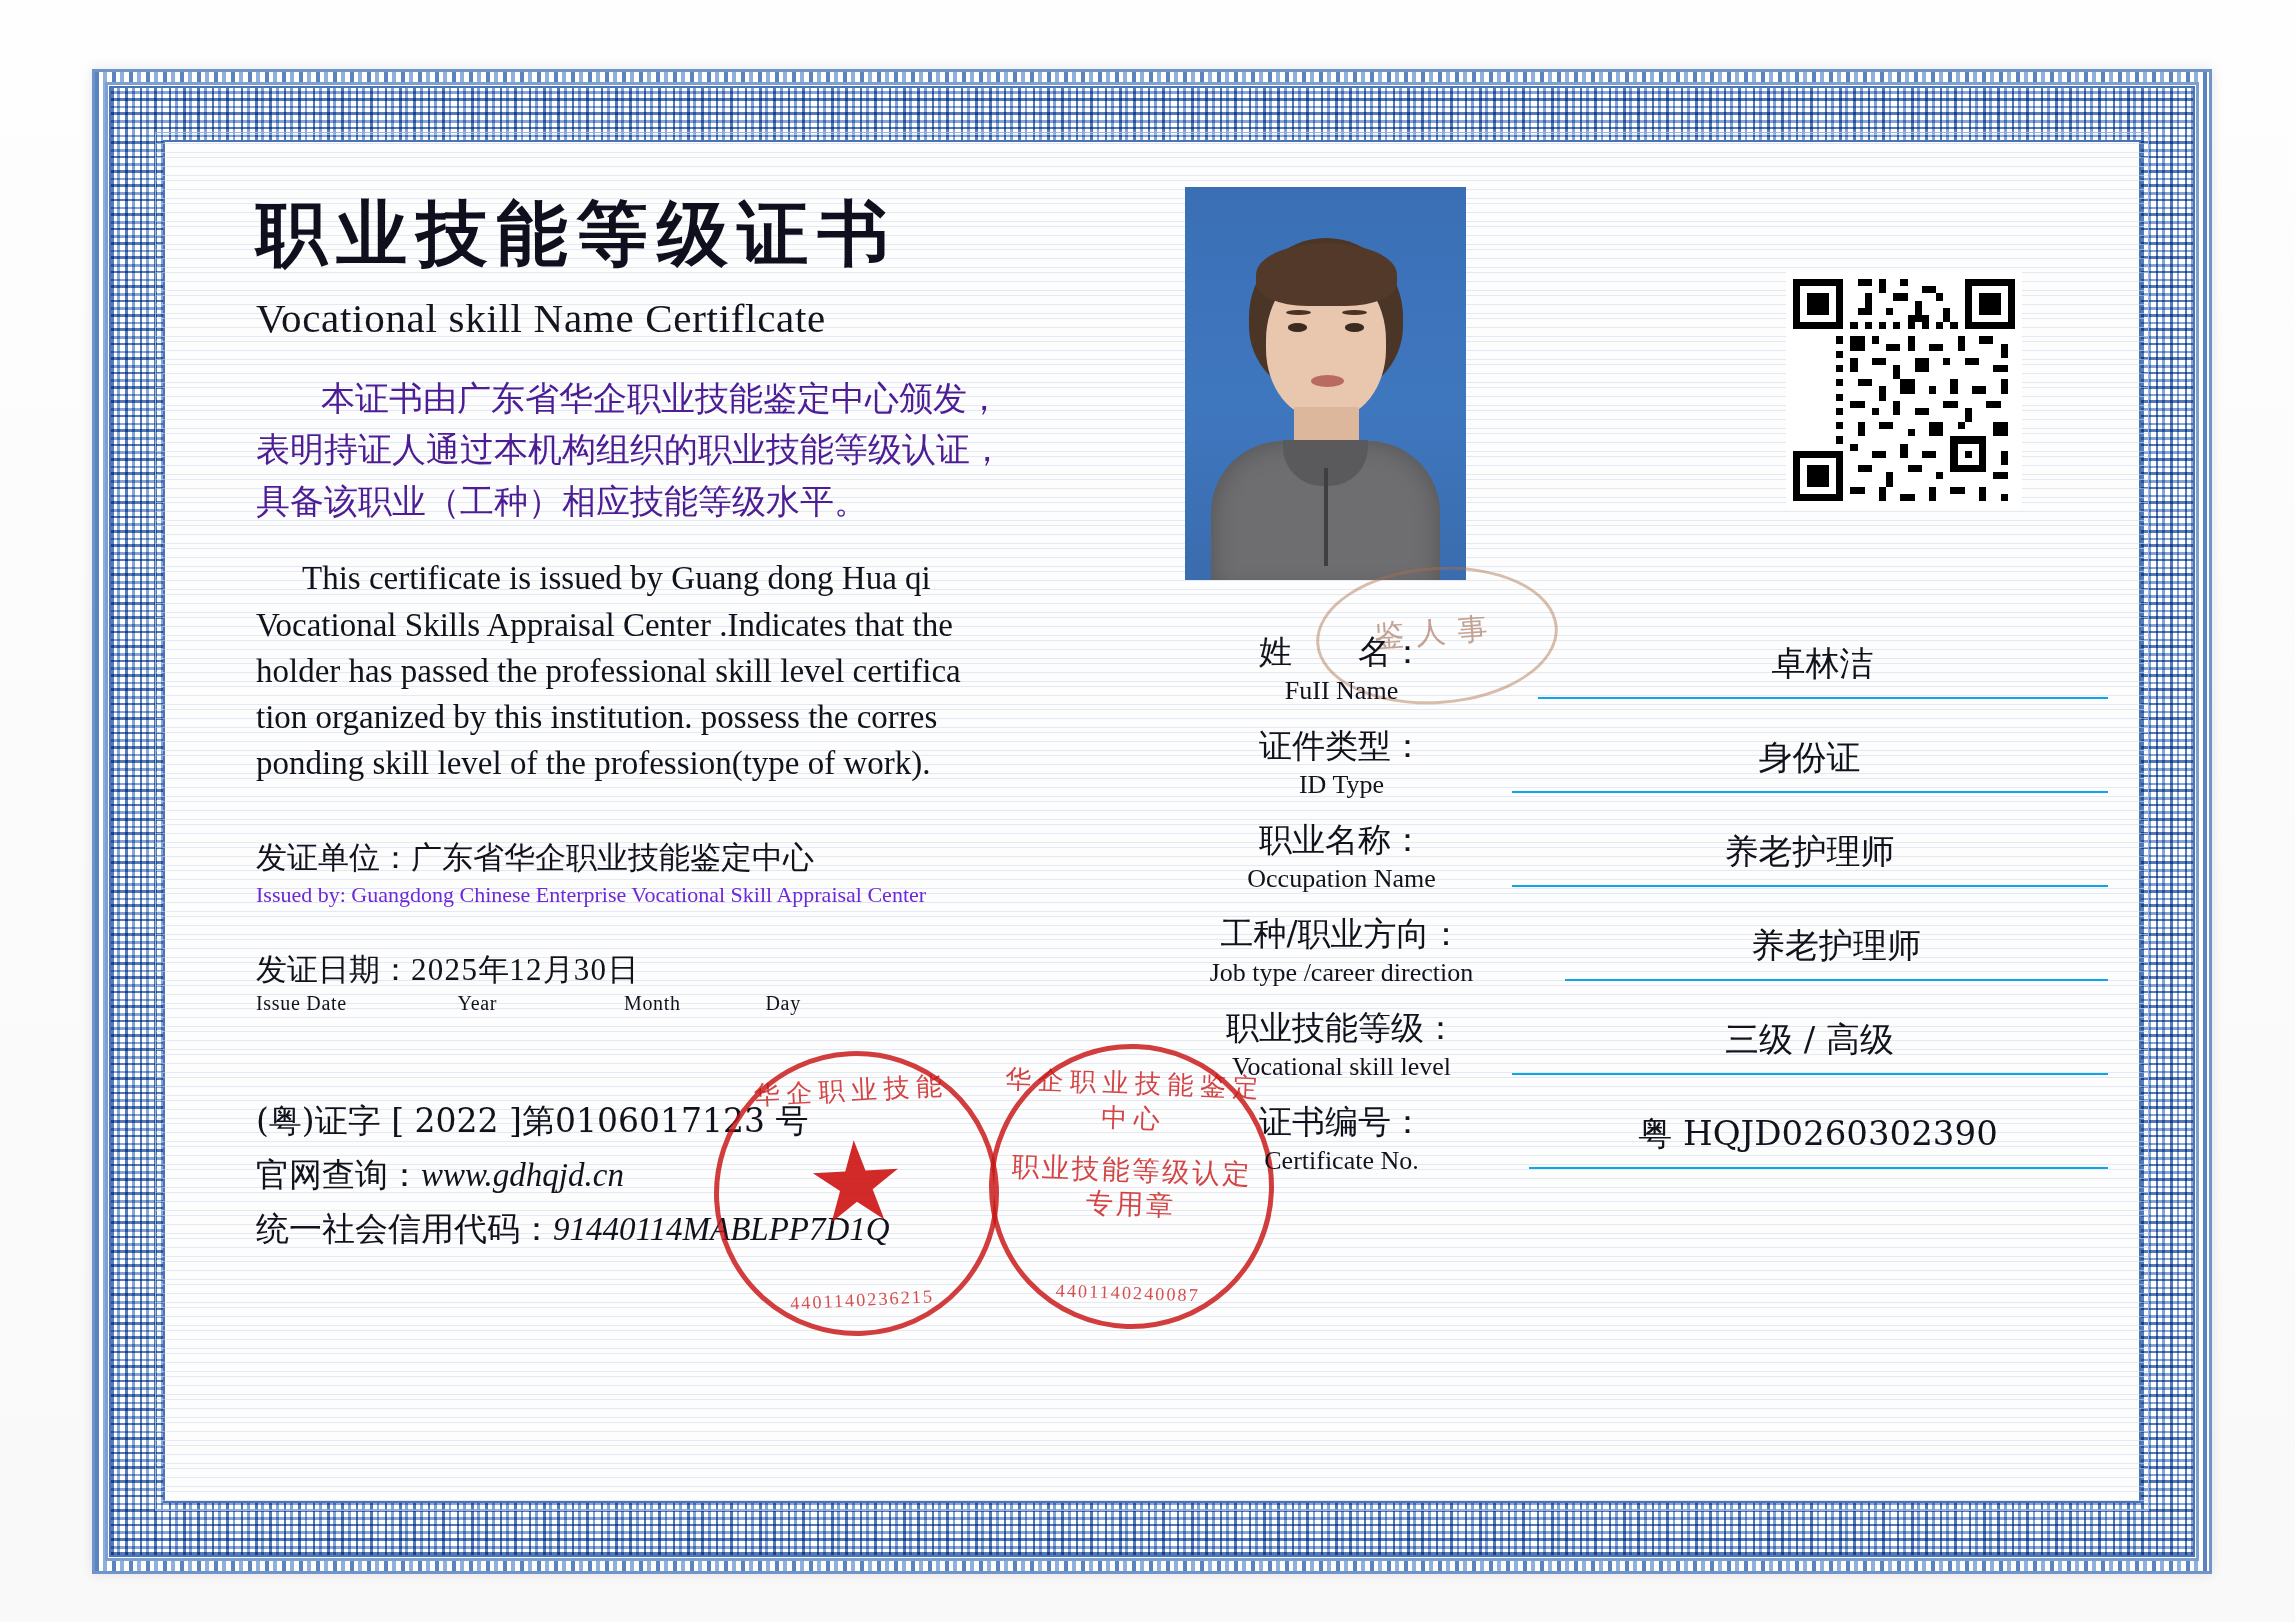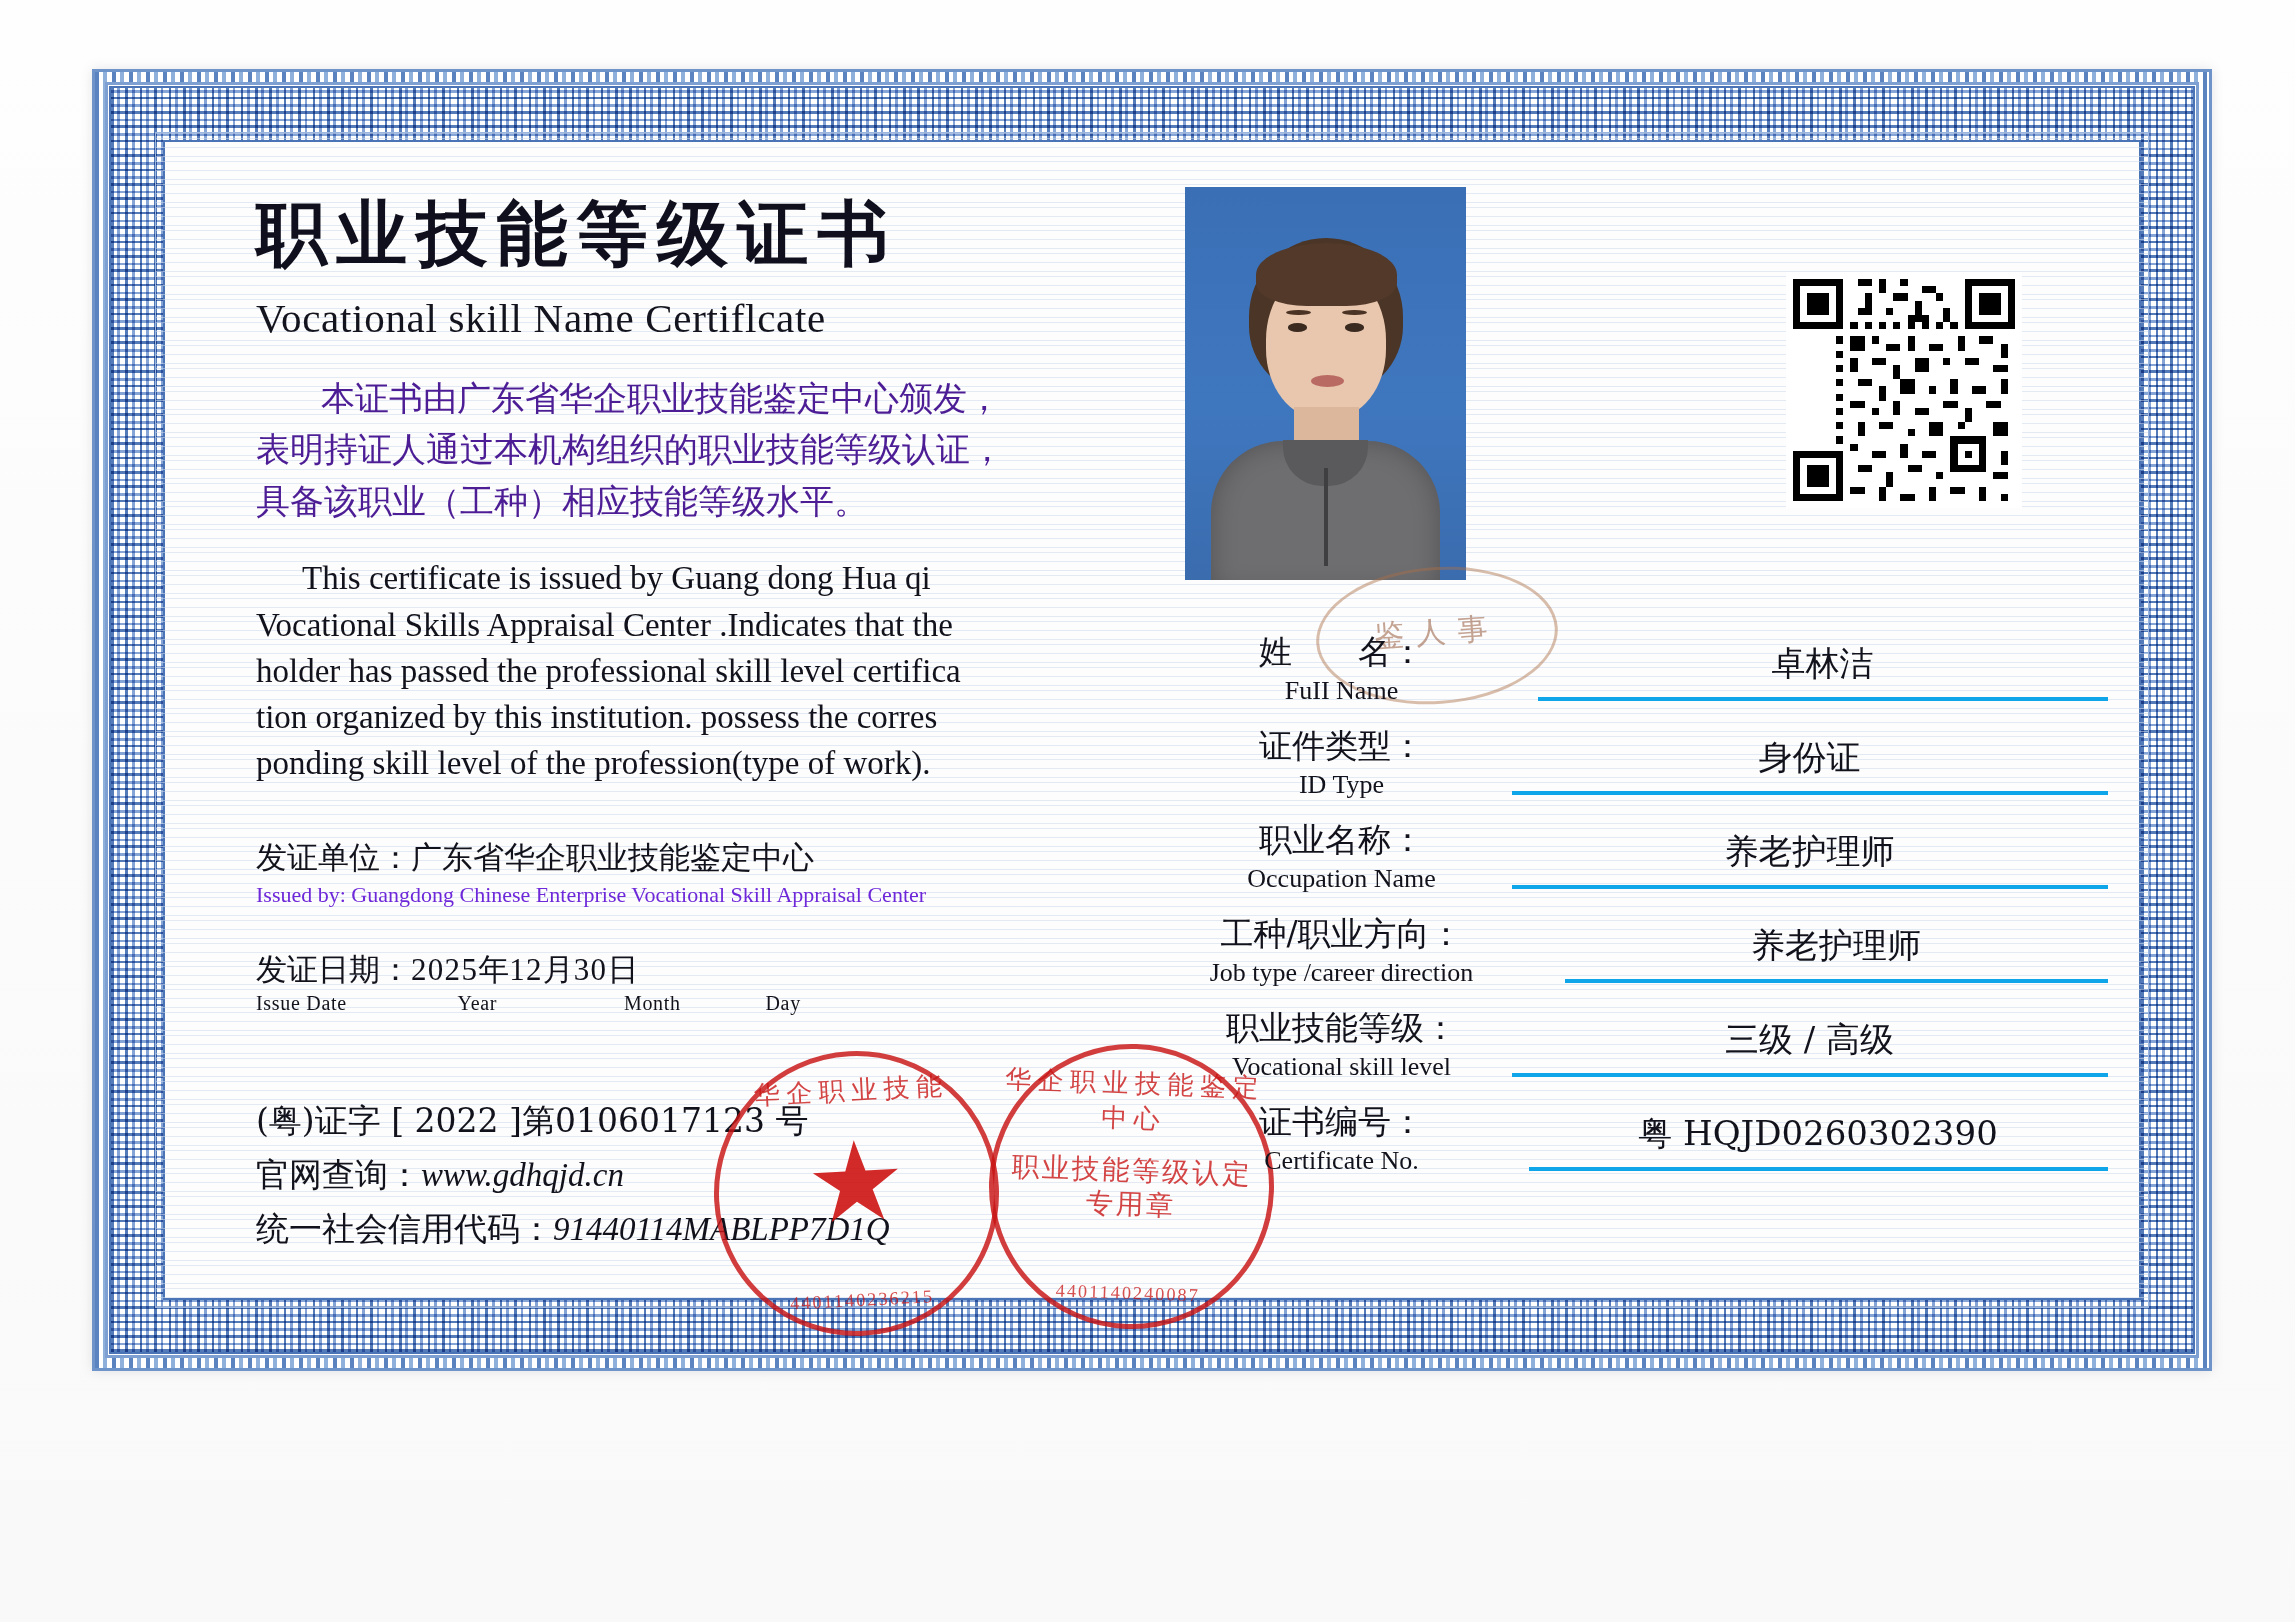--- a/index.html
+++ b/index.html
@@ -28,21 +28,21 @@
     inset: 0;
     background: linear-gradient(180deg, #fefefe 0%, #fbfbfb 50%, #f9f9f9 100%);
   }
 
   
   .certificate {
     position: absolute;
     left: 92px;
     top: 69px;
     width: 2120px;
-    height: 1302px;
+    height: 1505px;
     background: #fdfdfd;
     box-shadow: 0 0 11.8px rgba(0,0,0,0.10);
   }
 
   
   .border-outer {
     position: absolute;
     inset: 0;
     border: 3.9px solid #6f94c9;
     background:
@@ -348,21 +348,21 @@
     color: #12121c;
     white-space: nowrap;
     margin-top: 1.3px;
   }
   .f-value-wrap {
     position: absolute;
     left: 340px;
     right: 0;
     top: 6.5px;
     height: 64px;
-    border-bottom: 4px solid #0ea5e9;
+    border-bottom: 2px solid #0ea5e9;
   }
   .f-value {
     position: absolute;
     left: 0; right: 0;
     bottom: 9.2px;
     text-align: center;
     font-family: "DejaVu Serif", serif;
     font-size: 34px;
     color: #12121c;
     white-space: nowrap;

